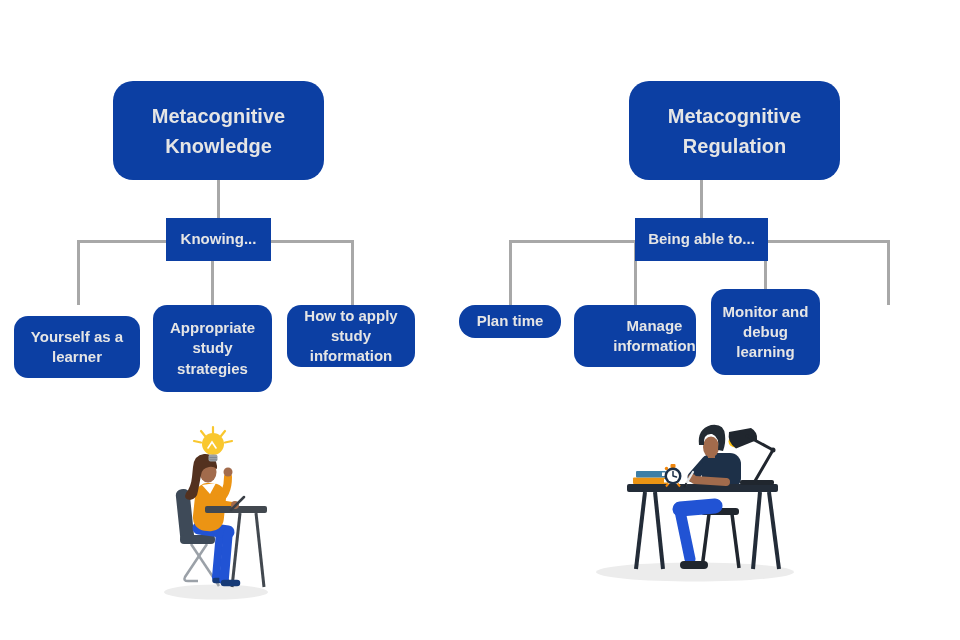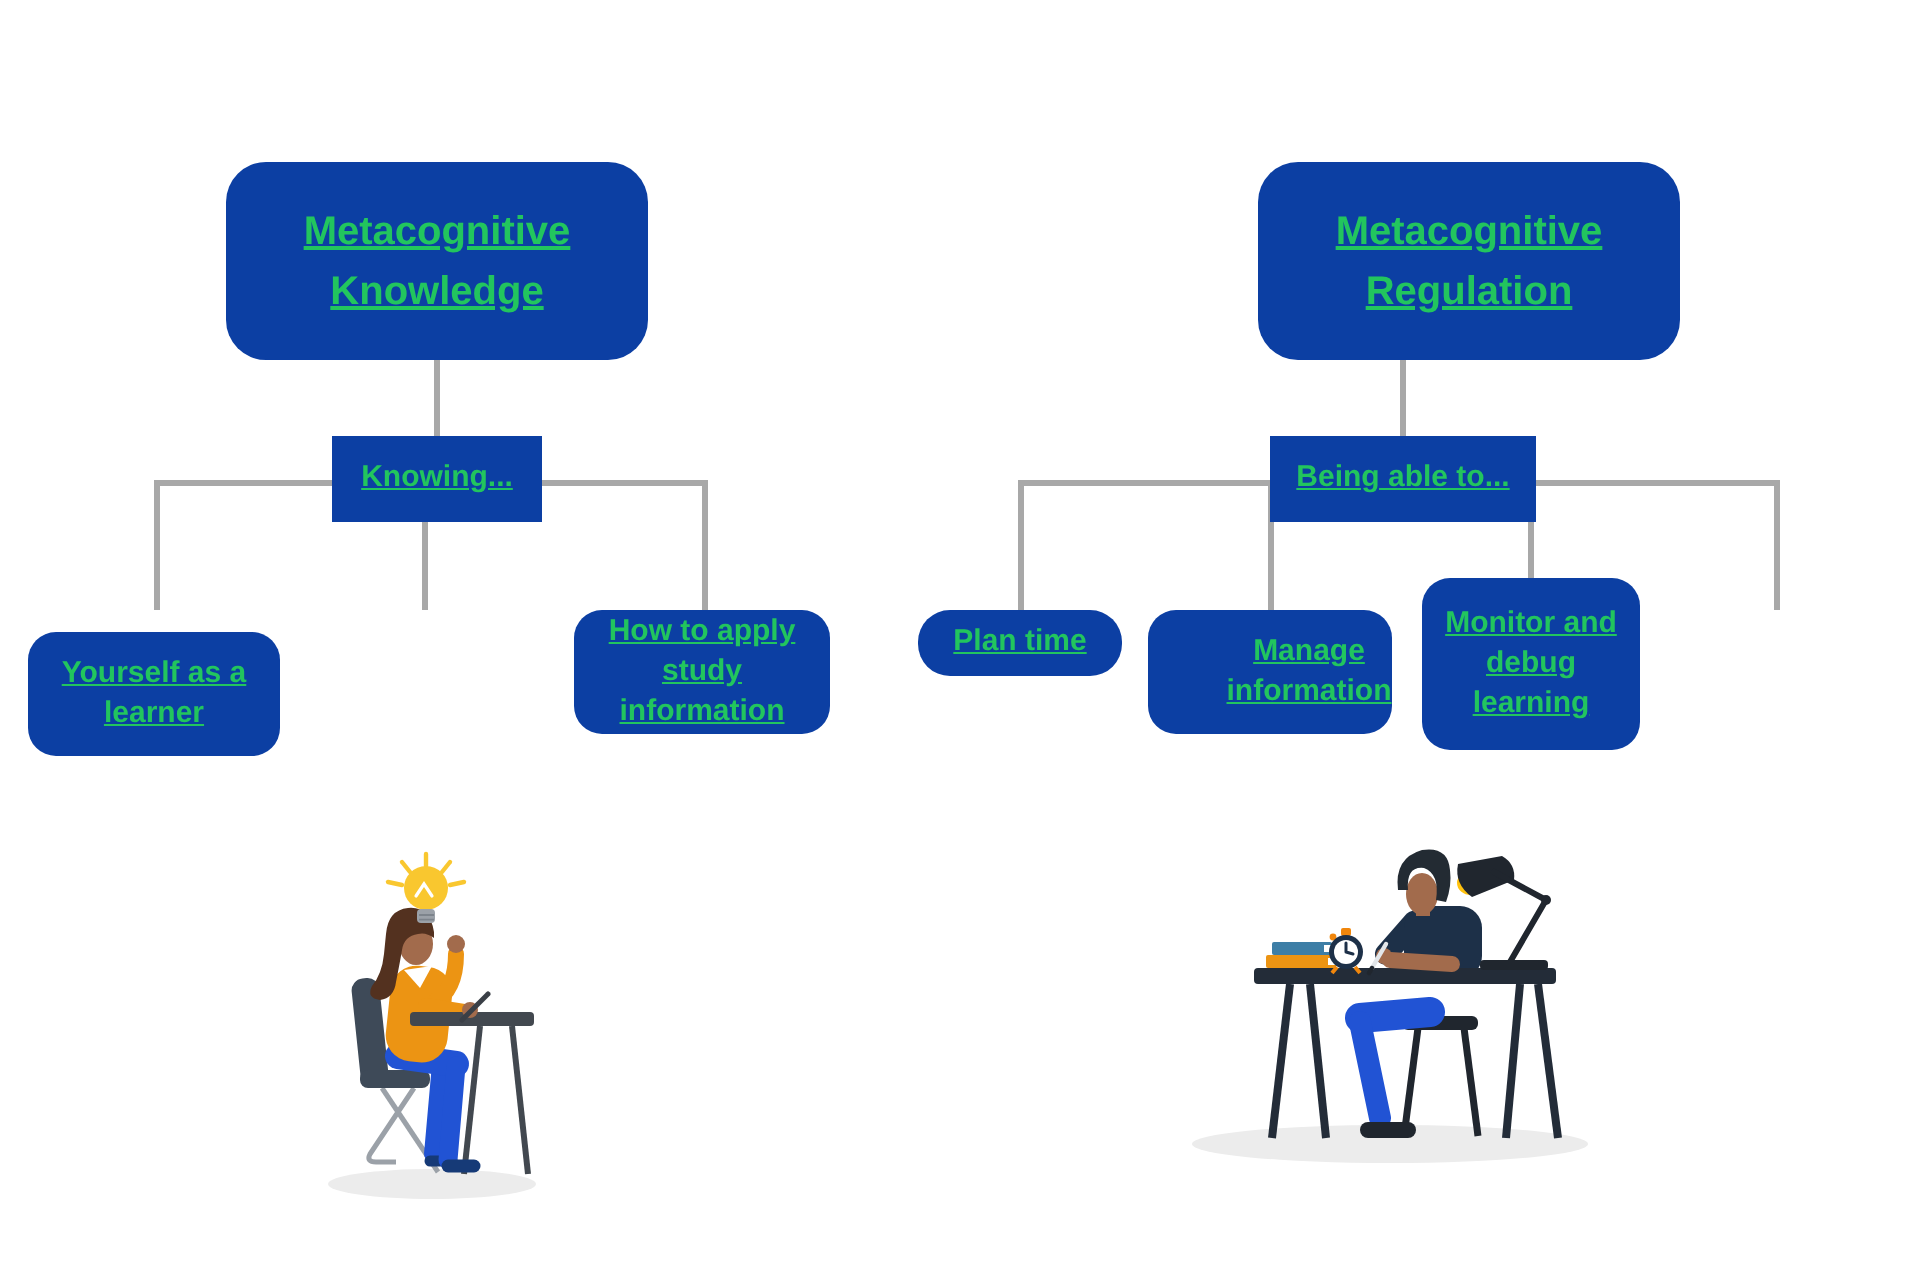--- a/index.html
+++ b/index.html
@@ -1,21 +1,21 @@
 <!DOCTYPE html>
 <html style="--box-blue: #0C3FA3; --conn-gray: #A8A8A8; --bg: #FFFFFF;"><head>
 <meta charset="utf-8">
 <style>
   html,body{margin:0;padding:0;background:#fff;}
   .canvas{position:relative;width:960px;height:640px;background:var(--bg,#fff);
           font-family:"Liberation Sans",sans-serif;overflow:hidden;}
   .conn{position:absolute;background:var(--conn-gray,#A8A8A8);z-index:1;}
-  .node{position:absolute;z-index:2;background:var(--box-blue,#0C3FA3);color:#22c55e;
+  .node{position:absolute;z-index:2;background:var(--box-blue,#0C3FA3);color:#e5e5e5;
         display:flex;align-items:center;justify-content:center;text-align:center;
-        font-weight:700;box-sizing:border-box;padding:2px 5px;line-height:1.35;text-decoration:underline;}
+        font-weight:700;box-sizing:border-box;padding:2px 5px;line-height:1.35;}
   .root{width:211px;height:99px;border-radius:20px;font-size:20px;line-height:1.5;}
   .mid{height:43px;border-radius:0;font-size:15px;}
   .child{border-radius:14px;font-size:15px;}
   
   #l-root{left:113px;top:81px;}
   #l-mid{left:166px;top:218px;width:105px;}
   #l-c1{left:14px;top:305px;width:126px;height:62px;margin-top:11px;}
   #l-c2{left:153px;top:305px;width:119px;height:87px;}
   #l-c3{left:287px;top:305px;width:128px;height:62px;}
   #l-v{left:217px;top:180px;width:3px;height:40px;}
@@ -55,20 +55,21 @@
   <div class="conn" id="r-v"></div>
   <div class="conn" id="r-h"></div>
   <div class="conn" id="r-d1"></div>
   <div class="conn" id="r-d2"></div>
   <div class="conn" id="r-d3"></div>
   <div class="conn" id="r-d4"></div>
 
   <div class="node root" id="l-root">Metacognitive Knowledge</div>
   <div class="node mid" id="l-mid">Knowing...</div>
   <div class="node child" id="l-c1">Yourself as a learner</div>
+  <div class="node child" id="l-c2">Appropriate study strategies</div>
   <div class="node child" id="l-c3">How to apply study information</div>
 
   <div class="node root" id="r-root">Metacognitive Regulation</div>
   <div class="node mid" id="r-mid">Being able to...</div>
   <div class="node child" id="r-c1">Plan time</div>
   <div class="node child" id="r-c2">Manage information</div>
   <div class="node child" id="r-c3">Monitor and debug learning</div>
 
   <svg class="ill" id="ill-left" viewBox="0 0 125 180">
     <ellipse cx="61" cy="167" rx="52" ry="7.5" fill="#ECECEC"></ellipse>

